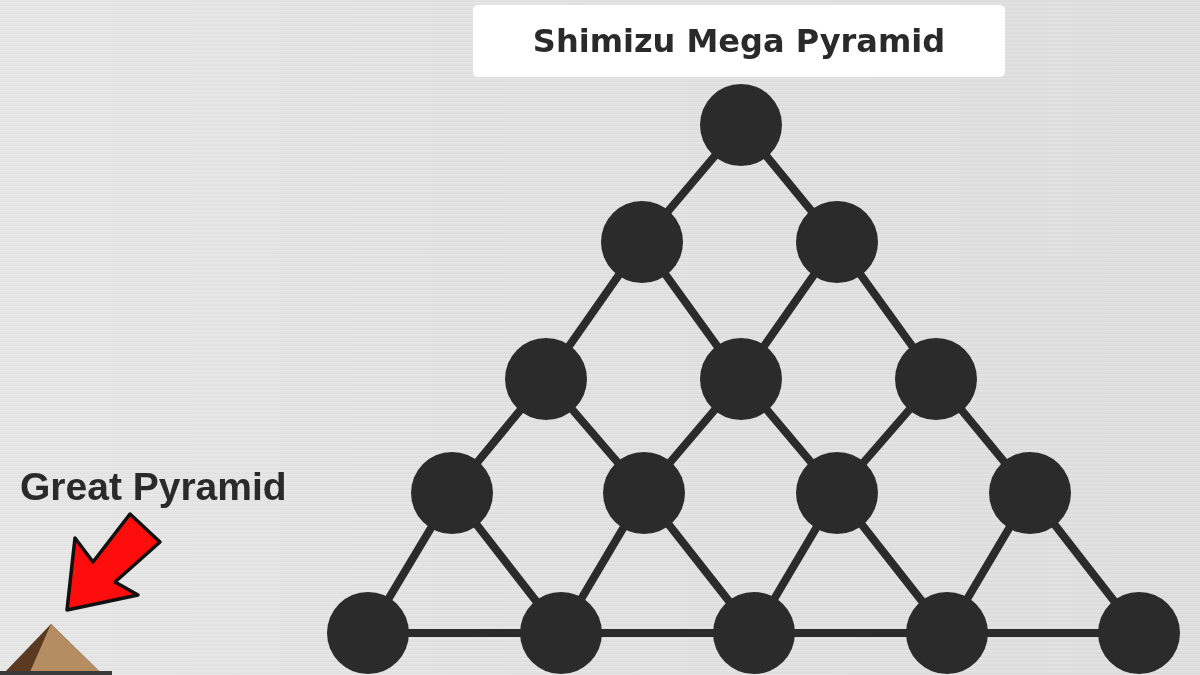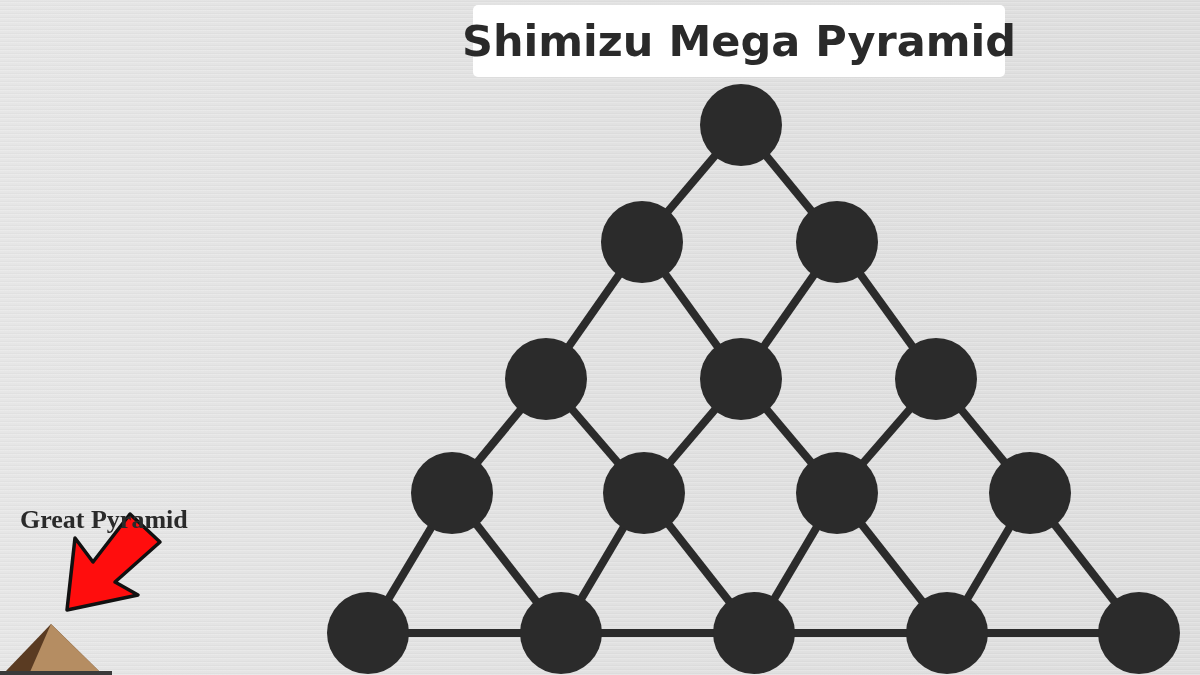--- a/index.html
+++ b/index.html
@@ -29,37 +29,36 @@
       background: #ffffff;
       border-radius: 5px;
       display: flex;
       align-items: center;
       justify-content: center;
       box-sizing: border-box;
     }
     .title-text {
       font-family: "DejaVu Sans", sans-serif;
       font-weight: bold;
-      font-size: 43px;
+      font-size: 32px;
       color: #2a2a2a;
       letter-spacing: 0px;
       white-space: nowrap;
       line-height: 1;
     }
     .great-label {
       position: absolute;
       left: 20px;
       top: 466px;
-      font-family: Liberation Serif, serif;
+      font-family: Liberation Sans, sans-serif;
       font-weight: bold;
-      font-size: 26px;
+      font-size: 39px;
       color: #2a2a2a;
       white-space: nowrap;
       line-height: 1.1;
-      margin-top: 40px;
     }
     svg.diagram {
       position: absolute;
       left: 0;
       top: 0;
     }
   </style>
 </head>
 <body>
 

